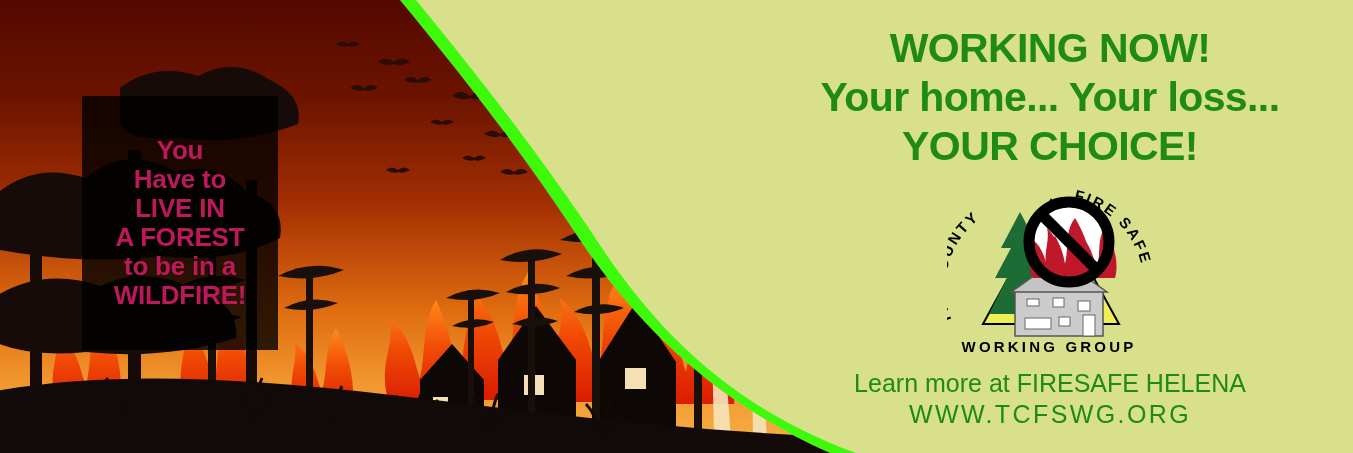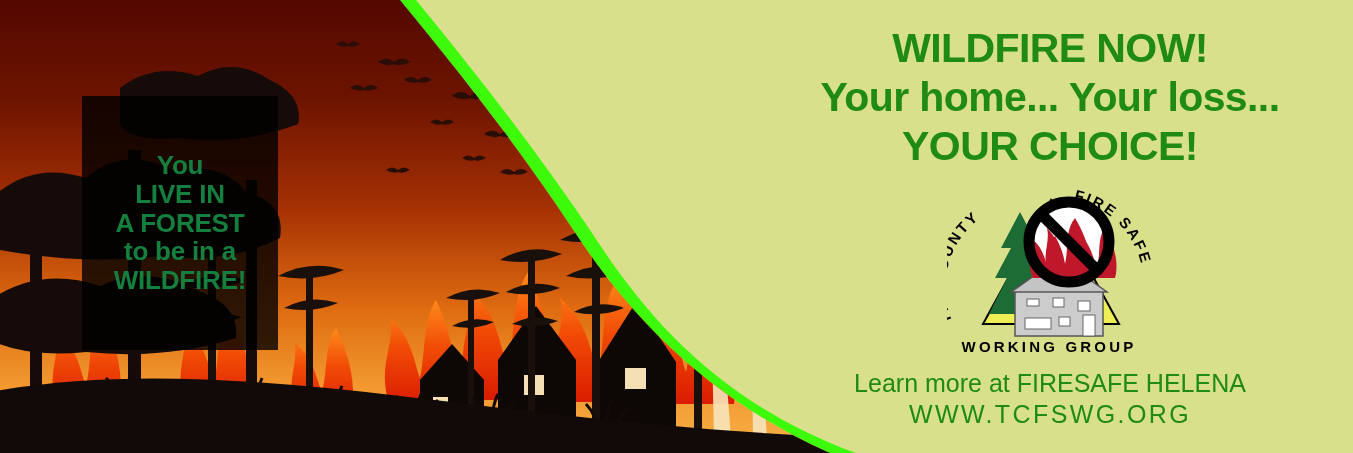--- a/index.html
+++ b/index.html
@@ -33,21 +33,21 @@
     width: 196px;
     height: 254px;
     background: rgba(0,0,0,0.80);
     display: flex;
     flex-direction: column;
     align-items: center;
     justify-content: center;
     z-index: 6;
   }
   #caption-box .line {
-    color: #15803d;
+    color: #be185d;
     font-weight: bold;
     font-size: 26px;
     line-height: 1.115;
     letter-spacing: -0.2px;
     text-align: center;
     white-space: nowrap;
   }
 
   
   #headline {
@@ -251,28 +251,29 @@
           <path d="M486,432 q-4,-24 -14,-34 M490,432 q2,-26 8,-38 M494,432 q10,-20 20,-30"></path>
           <path d="M120,412 q-4,-24 -14,-34 M124,412 q2,-26 8,-38 M128,412 q10,-20 20,-30"></path>
           <path d="M600,436 q-4,-22 -14,-32 M604,436 q2,-24 8,-36 M608,436 q10,-18 20,-28"></path>
         </g>
       </g>
     </svg>
   </div>
 
   <div id="caption-box">
     <div class="line">You</div>
+    <div class="line">Have to</div>
     <div class="line">LIVE IN</div>
     <div class="line">A FOREST</div>
     <div class="line">to be in a</div>
     <div class="line">WILDFIRE!</div>
   </div>
 
   <div id="headline">
-    <div class="hl">WILDFIRE NOW!</div>
+    <div class="hl">WORKING NOW!</div>
     <div class="hl">Your home... Your loss...</div>
     <div class="hl">YOUR CHOICE!</div>
   </div>
 
   <div id="logo">
     <svg viewBox="0 0 205 172">
       <defs>
         <path id="arcLeft" d="M 12,148 A 86,86 0 0 1 74,16"></path>
         <path id="arcRight" d="M 120,13 A 86,86 0 0 1 186,140"></path>
       </defs>

